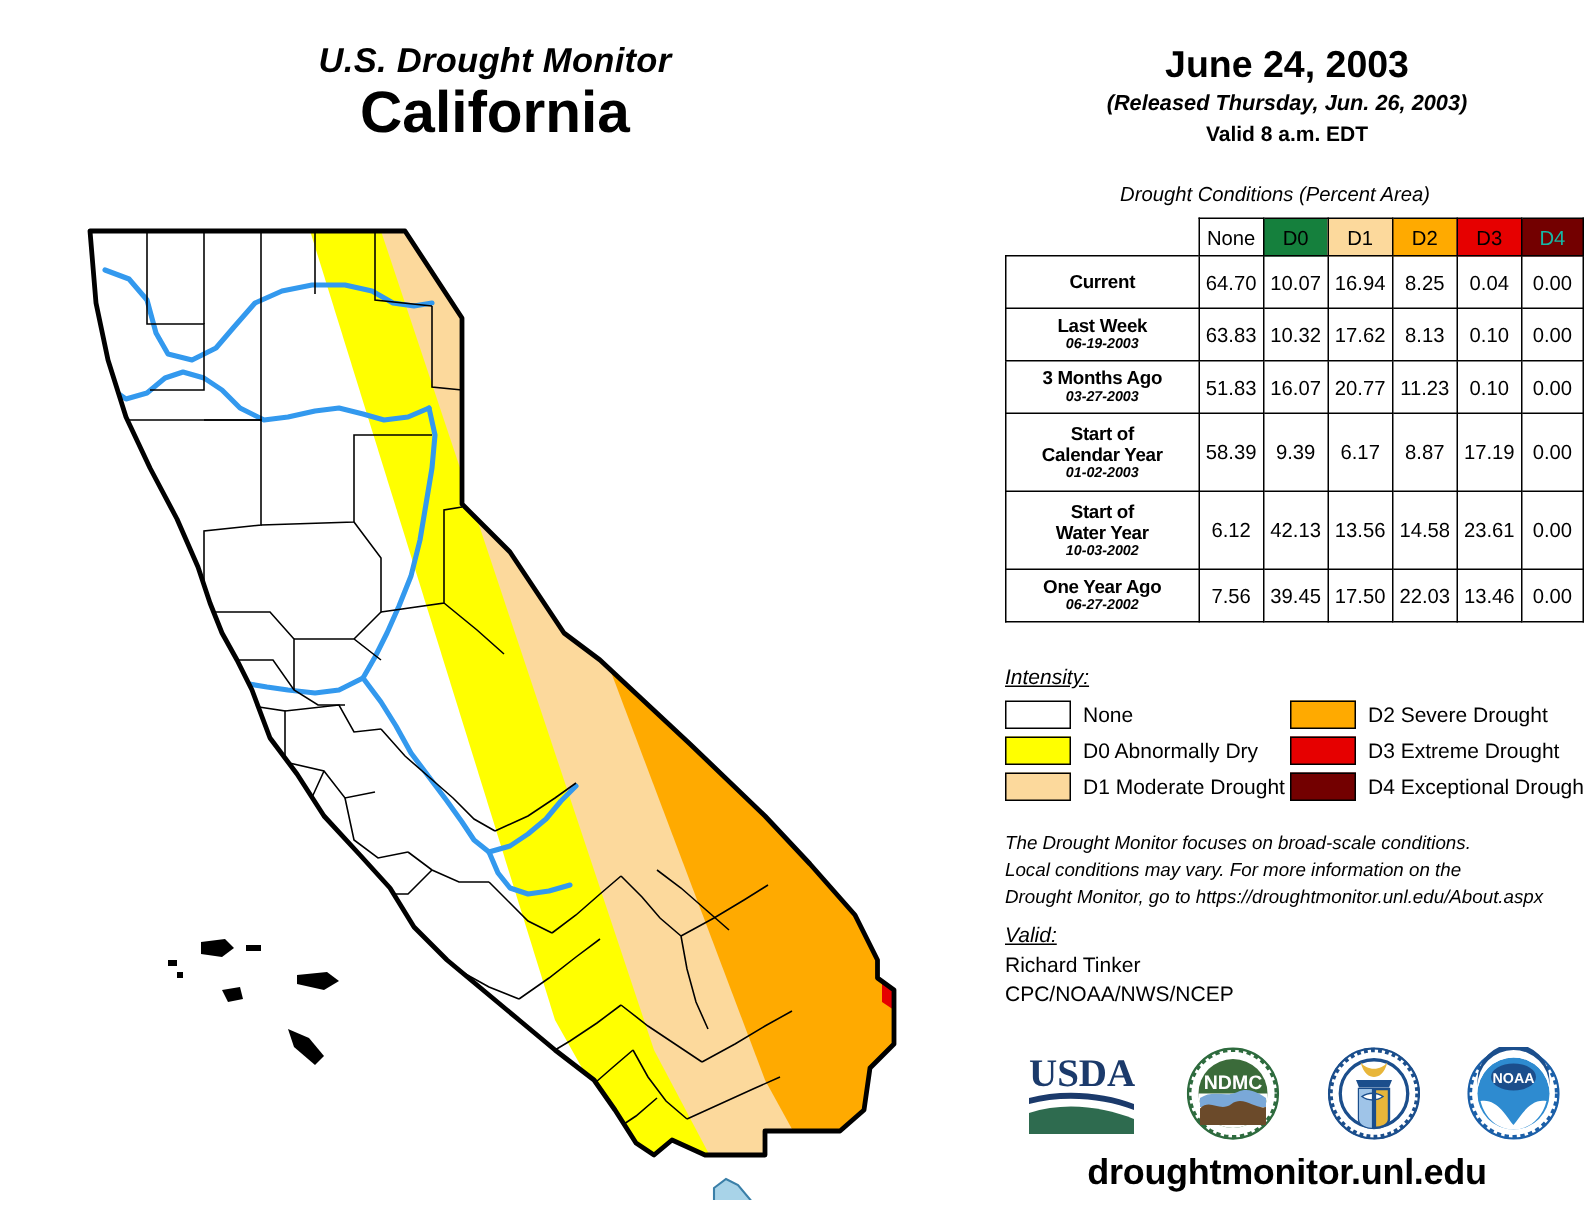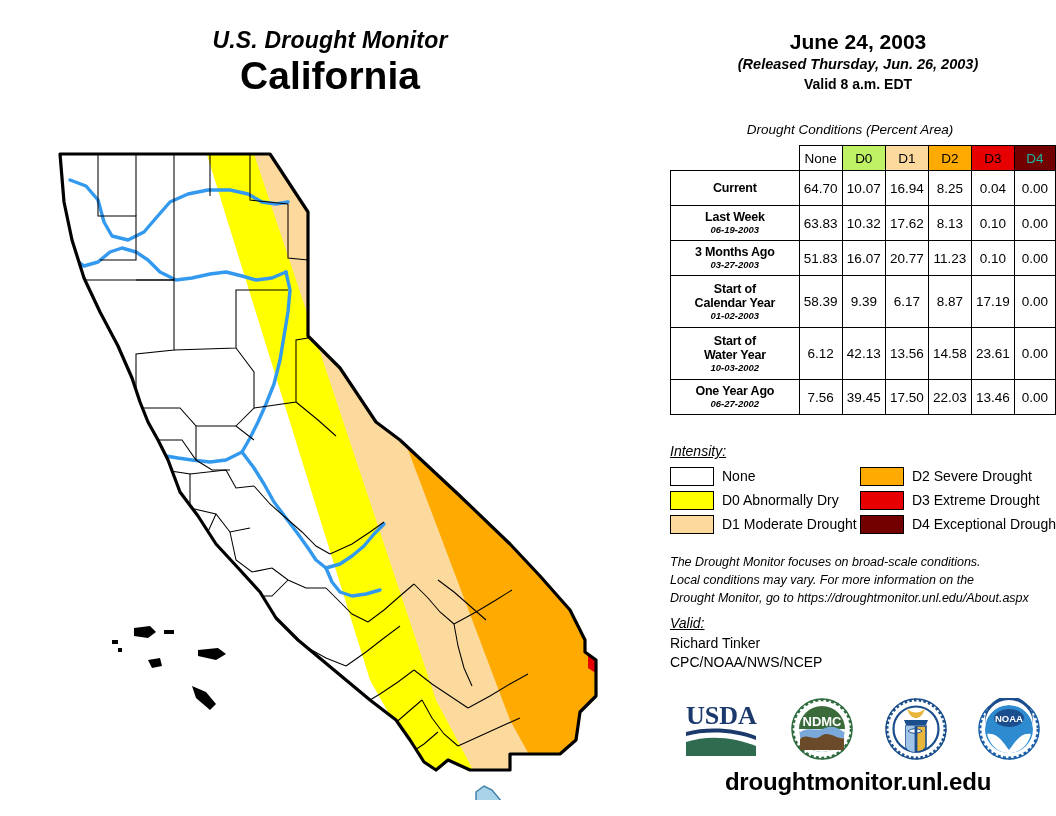--- a/index.html
+++ b/index.html
@@ -54,21 +54,21 @@
     left: 660px; top: 0;
     width: 396px; height: 816px;
   }
   #date-block {
     position: absolute;
     left: 0; top: 30px;
     width: 396px;
     text-align: center;
   }
   #date-title {
-    font-size: 21px;
+    font-size: 25px;
     font-weight: bold;
     line-height: 1.1;
   }
   #date-released {
     font-size: 14.5px;
     font-weight: bold;
     font-style: italic;
     margin-top: 3px;
   }
   #date-valid {
@@ -362,21 +362,21 @@
     <div id="date-valid">Valid 8 a.m. EDT</div>
   </div>
 
   <div id="table-caption">Drought Conditions (Percent Area)</div>
 
   <table id="stats-table">
     <thead>
       <tr>
         <th class="corner-blank"></th>
         <th class="cat" style="background:#FFFFFF">None</th>
-        <th class="cat" style="background:#bef264">D0</th>
+        <th class="cat" style="background:#15803d">D0</th>
         <th class="cat" style="background:#FCD99C">D1</th>
         <th class="cat" style="background:#FFAA00">D2</th>
         <th class="cat" style="background:#E60000">D3</th>
         <th class="cat" style="background:#730000;color:#14b8a6">D4</th>
       </tr>
     </thead>
     <tbody id="stats-body">
         <tr>
           <td class="rowlabel">
             <div>Current</div>

